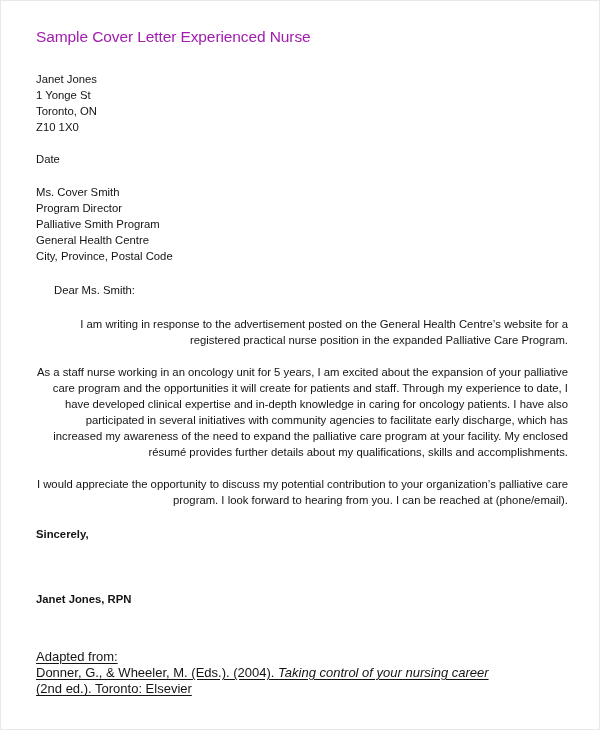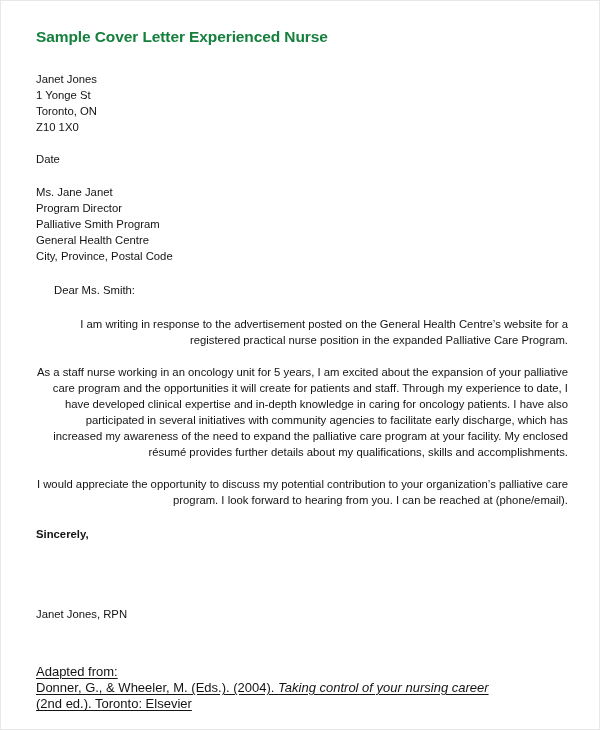--- a/index.html
+++ b/index.html
@@ -21,47 +21,47 @@
     overflow: hidden;
   }
   .doc {
     position: absolute;
     left: 35px;
     top: 0;
     width: 532px;
   }
   .doc-title {
     font-size: 15.5px;
-    font-weight: bold;
+    font-weight: normal;
     letter-spacing: -0.1px;
     margin: 0;
     padding-top: 27px;
     line-height: 1.2;
-    color: #15803d;
+    color: #a21caf;
   }
   .block {
     font-size: 11.3px;
     line-height: 16.1px;
     color: #141414;
   }
   .sender-block { margin-top: 24px; }
   .date-block   { margin-top: 16px; }
   .recipient-block { margin-top: 17px; }
   .salutation-block { margin-top: 17px; padding-left: 18px; }
   .para {
     font-size: 11.3px;
     line-height: 16.1px;
     color: #141414;
     margin: 0;
     text-align: right;
   }
   .para + .para { margin-top: 16px; }
   .body-paras { margin-top: 18px; }
   .closing-block { margin-top: 17px; font-weight: bold; }
-  .signature-block { margin-top: 64px; }
+  .signature-block { margin-top: 49px; font-weight: bold; }
   .citation-block { margin-top: 42px; }
   .citation-line {
     font-size: 13px;
     line-height: 16.3px;
     color: #141414;
   }
   .citation-line span.u {
     text-decoration: underline;
     text-underline-offset: 1.5px;
   }
@@ -83,21 +83,21 @@
       <span class="line">1 Yonge St</span>
       <span class="line">Toronto, ON</span>
       <span class="line">Z10 1X0</span>
     </div>
 
     <div class="block date-block">
       <span class="line">Date</span>
     </div>
 
     <div class="block recipient-block">
-      <span class="line">Ms. Jane Janet</span>
+      <span class="line">Ms. Cover Smith</span>
       <span class="line">Program Director</span>
       <span class="line">Palliative Smith Program</span>
       <span class="line">General Health Centre</span>
       <span class="line">City, Province, Postal Code</span>
     </div>
 
     <div class="block salutation-block">
       <span class="line">Dear Ms. Smith:</span>
     </div>
 

